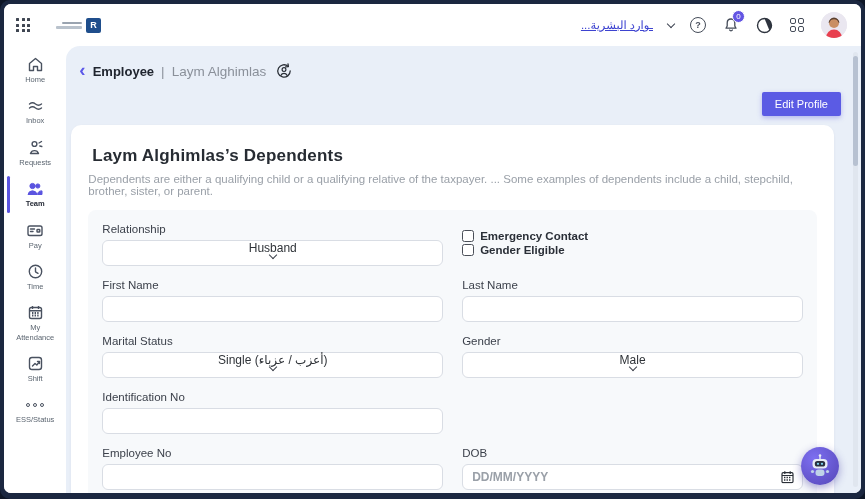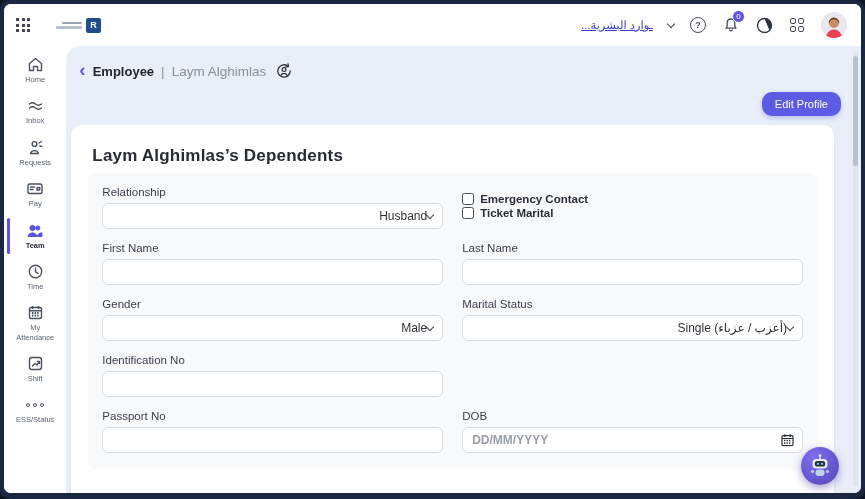--- a/index.html
+++ b/index.html
@@ -44,33 +44,33 @@
   .dots3 i { width:4.5px; height:4.5px; border:1.3px solid #4a5260; border-radius:50%; }
 
   
   .main { flex:1; background:#e9eff8; border-top-left-radius:14px; position:relative; display:flex; flex-direction:column; overflow:hidden; padding:0 16px 0 3px; }
   .crumb-row { display:flex; align-items:center; gap:7px; margin:12px 0 0 10px; height:26px; }
   .back-arrow { color:#5b57e9; font-size:19px; font-weight:bold; line-height:1; cursor:pointer; margin-top:-3px; }
   .crumb-section { font-size:13px; font-weight:bold; color:#20252f; }
   .crumb-rest { font-size:13.5px; color:#8a909a; }
   .sync-user { cursor:pointer; margin-left:2px; display:flex; }
   .btn-row { display:flex; justify-content:flex-end; margin:8px 4px 9px 0; }
-  .edit-btn { background:#5b5be4; color:#fff; border:none; border-radius:10px; font-size:11px; padding:6px 13px; cursor:pointer; font-family:inherit; box-shadow:0 2px 5px rgba(80,80,220,.35); }
+  .edit-btn { background:#5b5be4; color:#fff; border:none; border-radius:2px; font-size:11px; padding:6px 13px; cursor:pointer; font-family:inherit; box-shadow:0 2px 5px rgba(80,80,220,.35); }
 
   .card { background:#fff; border-radius:10px; margin:0 11px -12px 2px; flex:1; padding:15px 17px 20px 17px; box-shadow:0 1px 3px rgba(30,40,80,.06); overflow:hidden; }
   .card-title { font-size:17px; font-weight:bold; color:#272c33; margin:6px 0 7px 4px; letter-spacing:.2px; }
   .card-desc { font-size:11.5px; color:#9aa0a8; margin-bottom:13px; }
 
   .form-panel { background:#f7f9fb; border-radius:8px; padding:13px 14px 16px 14px; }
   .form-grid { display:grid; grid-template-columns:1fr 1fr; column-gap:19px; row-gap:13px; }
   .field .flabel { font-size:11.5px; color:#3c414b; margin-bottom:5px; }
   .control { height:26px; background:#fff; border:1px solid #d9dde4; border-radius:6px; display:flex; align-items:center; padding:0 9px; font-size:12px; color:#2f3338; width:100%; }
   input.control { font-family:inherit; outline:none;font-weight:bold; }
   input.control::placeholder { color:#9aa0a8; }
-  .select { justify-content:flex-end; cursor:pointer; }
+  .select { justify-content:flex-start; cursor:pointer;flex-direction:column; }
   .sel-chev { width:6px; height:6px; border-right:1.5px solid #3c414b; border-bottom:1.5px solid #3c414b; transform:rotate(45deg); margin-top:-3px; flex:0 0 auto; }
   .check-stack { display:flex; flex-direction:column; gap:2px; padding-top:7px; }
   .check-row { display:flex; align-items:center; gap:6px; cursor:pointer; }
   .checkbox { width:12px; height:12px; border:1.5px solid #4a4f58; border-radius:2.5px; background:#fff; flex:0 0 auto; }
   .check-lbl { font-size:11.5px; font-weight:bold; color:#2a2f37; }
   .date-wrap { position:relative; }
   .date-wrap .cal { position:absolute; right:9px; top:50%; transform:translateY(-50%); display:flex; cursor:pointer; }
 
   
   .scrollbar { position:absolute; top:6px; bottom:6px; right:3px; width:5px; background:#e0e6ef; border-radius:3px; }
@@ -159,36 +159,36 @@
           <span class="lbl">Inbox</span>
         </div>
         <div class="side-item">
           <svg width="17" height="17" viewBox="0 0 17 17" fill="none" stroke-width="1.4">
             <circle cx="7.5" cy="5" r="2.4"></circle>
             <path d="M3.5 14.5 a4.2 4.2 0 0 1 8 0 Z" stroke-linejoin="round"></path>
             <path d="M12 4 l2.5 -1.5 M12.8 7 l2 .5" stroke-linecap="round"></path>
           </svg>
           <span class="lbl">Requests</span>
         </div>
-        <div class="side-item">
-          <svg width="18" height="17" viewBox="0 0 18 17" fill="none" stroke-width="1.4">
-            <rect x="2" y="4" width="14" height="9.5" rx="1.8"></rect>
-            <path d="M4.5 7 h4 M4.5 9.5 h2.5" stroke-linecap="round"></path>
-            <rect x="11" y="7.5" width="2.8" height="2.5" rx="0.6"></rect>
-          </svg>
-          <span class="lbl">Pay</span>
-        </div>
         <div class="side-item active">
           <svg width="18" height="17" viewBox="0 0 18 17">
             <circle cx="6.5" cy="6" r="2.6"></circle>
             <circle cx="11.8" cy="6" r="2.1"></circle>
             <path d="M2 14.5 a4.6 4.6 0 0 1 9 0 Z"></path>
             <path d="M11.5 14.5 a4.2 4.2 0 0 1 4.5 -3.6 l0 3.6 Z"></path>
           </svg>
           <span class="lbl">Team</span>
+        </div>
+        <div class="side-item">
+          <svg width="18" height="17" viewBox="0 0 18 17" fill="none" stroke-width="1.4">
+            <rect x="2" y="4" width="14" height="9.5" rx="1.8"></rect>
+            <path d="M4.5 7 h4 M4.5 9.5 h2.5" stroke-linecap="round"></path>
+            <rect x="11" y="7.5" width="2.8" height="2.5" rx="0.6"></rect>
+          </svg>
+          <span class="lbl">Pay</span>
         </div>
         <div class="side-item">
           <svg width="17" height="17" viewBox="0 0 17 17" fill="none" stroke-width="1.4">
             <circle cx="8.5" cy="8.5" r="6.2"></circle>
             <path d="M8.5 5 L8.5 8.8 L11 10.3" stroke-linecap="round" stroke-linejoin="round"></path>
           </svg>
           <span class="lbl">Time</span>
         </div>
         <div class="side-item">
           <svg width="17" height="17" viewBox="0 0 17 17" fill="none" stroke-width="1.4">
@@ -231,77 +231,78 @@
             </svg>
           </span>
         </div>
 
         <div class="btn-row">
           <button class="edit-btn">Edit Profile</button>
         </div>
 
         <div class="card">
           <div class="card-title">Laym Alghimlas’s Dependents</div>
+          <div class="card-desc">Dependents are either a qualifying child or a qualifying relative of the taxpayer. ... Some examples of dependents include a child, stepchild, brother, sister, or parent.</div>
 
           <div class="form-panel">
             <div class="form-grid">
 
               <div class="field">
                 <div class="flabel">Relationship</div>
                 <div class="control select">
                   <span>Husband</span>
                   <span class="sel-chev"></span>
                 </div>
               </div>
 
               <div class="check-stack">
                 <div class="check-row">
                   <span class="checkbox"></span>
                   <span class="check-lbl">Emergency Contact</span>
                 </div>
                 <div class="check-row">
                   <span class="checkbox"></span>
-                  <span class="check-lbl">Ticket Marital</span>
+                  <span class="check-lbl">Gender Eligible</span>
                 </div>
               </div>
 
               <div class="field">
                 <div class="flabel">First Name</div>
                 <input class="control" value="" style="">
               </div>
 
               <div class="field">
                 <div class="flabel">Last Name</div>
                 <input class="control" value="" style="">
+              </div>
+
+              <div class="field">
+                <div class="flabel">Marital Status</div>
+                <div class="control select">
+                  <span>Single (أعزب / عزباء)</span>
+                  <span class="sel-chev"></span>
+                </div>
               </div>
 
               <div class="field">
                 <div class="flabel">Gender</div>
                 <div class="control select">
                   <span>Male</span>
                   <span class="sel-chev"></span>
                 </div>
               </div>
 
               <div class="field">
-                <div class="flabel">Marital Status</div>
-                <div class="control select">
-                  <span>Single (أعزب / عزباء)</span>
-                  <span class="sel-chev"></span>
-                </div>
-              </div>
-
-              <div class="field">
                 <div class="flabel">Identification No</div>
                 <input class="control" value="" style="">
               </div>
               <div></div>
 
               <div class="field">
-                <div class="flabel">Passport No</div>
+                <div class="flabel">Employee No</div>
                 <input class="control" value="" style="">
               </div>
 
               <div class="field">
                 <div class="flabel">DOB</div>
                 <div class="date-wrap">
                   <input class="control" placeholder="DD/MM/YYYY" style="">
                   <span class="cal">
                     <svg width="13" height="13" viewBox="0 0 13 13" fill="none">
                       <rect x="1" y="2.2" width="11" height="10" rx="1.2" stroke="#2a2f37" stroke-width="1.2"></rect>

